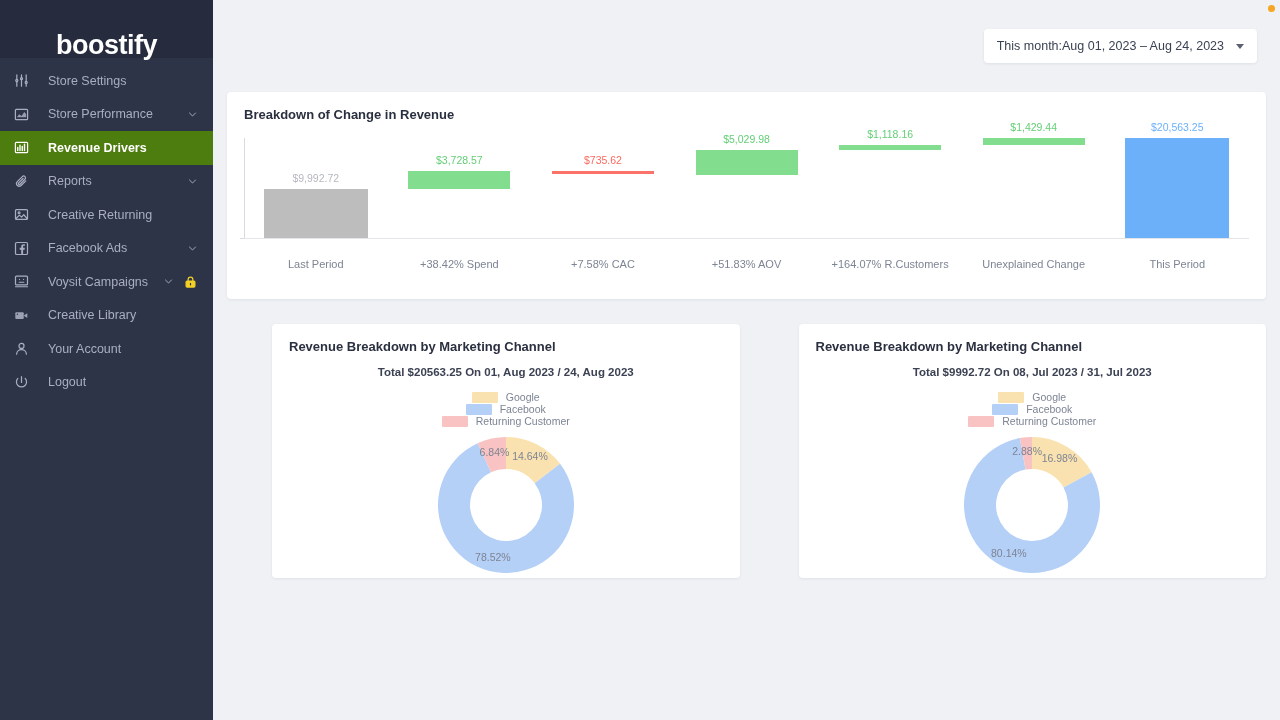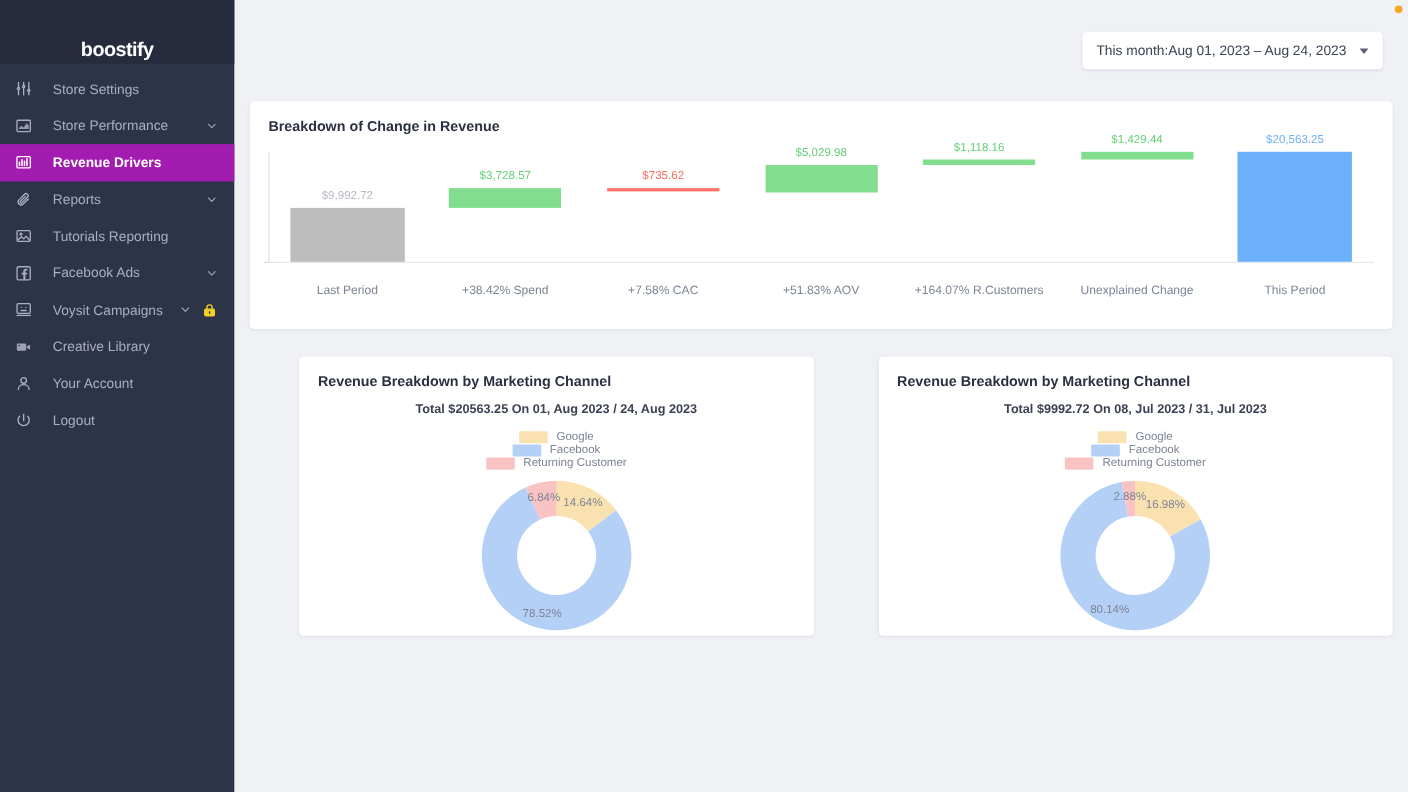--- a/index.html
+++ b/index.html
@@ -18,37 +18,37 @@
     flex: 0 0 213px;
     display: flex; flex-direction: column;
   }
   .brand {
     height: 58px;
     background: #262c3e;
     display: flex; align-items: center; justify-content: center;
   }
   .brand-text {
     color: #ffffff;
-    font-size: 18px;
+    font-size: 27px;
     font-weight: bold;
     letter-spacing: -0.5px;
     margin-top: 33px;
   }
   .nav { padding-top: 6px; }
   .nav-item {
     display: flex; align-items: center;
     height: 33.5px;
     padding: 0 14px 0 14px;
     color: #a9aec0;
     font-size: 12.5px;
     position: relative;
     cursor: pointer;
   }
   .nav-item.active {
-    background: #a21caf;
+    background: #4d7c0f;
     color: #ffffff;
     font-weight: bold;
     align-items: center;
   }
   .nav-icon {
     width: 22px; flex: 0 0 22px;
     display: flex; align-items: center; justify-content: flex-start;
     margin-right: 12px;
   }
   .nav-icon svg { display: block; }
@@ -222,21 +222,21 @@
         <div class="nav-item">
           <span class="nav-icon">
             <svg width="15" height="15" viewBox="0 0 16 16">
               <g stroke="currentColor" fill="none" stroke-width="1.3" stroke-linecap="round" stroke-linejoin="round">
                 <rect x="1.6" y="2.8" width="12.8" height="10.4" rx="1"></rect>
                 <circle cx="5.4" cy="6.2" r="1"></circle>
                 <path d="M2.4 12l3.4-3.3 2.3 2.1 2.3-2.6 3.2 3.8"></path>
               </g>
             </svg>
           </span>
-          <span class="nav-label">Tutorials Reporting</span>
+          <span class="nav-label">Creative Returning</span>
           <span class="chev"></span>
         </div>
         <div class="nav-item">
           <span class="nav-icon">
             <svg width="15" height="15" viewBox="0 0 16 16">
               <g stroke="currentColor" fill="none" stroke-width="1.3" stroke-linecap="round" stroke-linejoin="round">
                 <rect x="1.6" y="1.6" width="12.8" height="12.8" rx="1.4"></rect>
                 <path d="M9.7 14.4V9.2h1.6l.25-1.9H9.7V6.1c0-.55.16-.92.95-.92h1V3.5c-.18-.03-.78-.08-1.48-.08-1.46 0-2.47.9-2.47 2.54v1.37H6.1v1.9h1.6v5.2" fill="currentColor" stroke="none"></path>
               </g>
             </svg>

